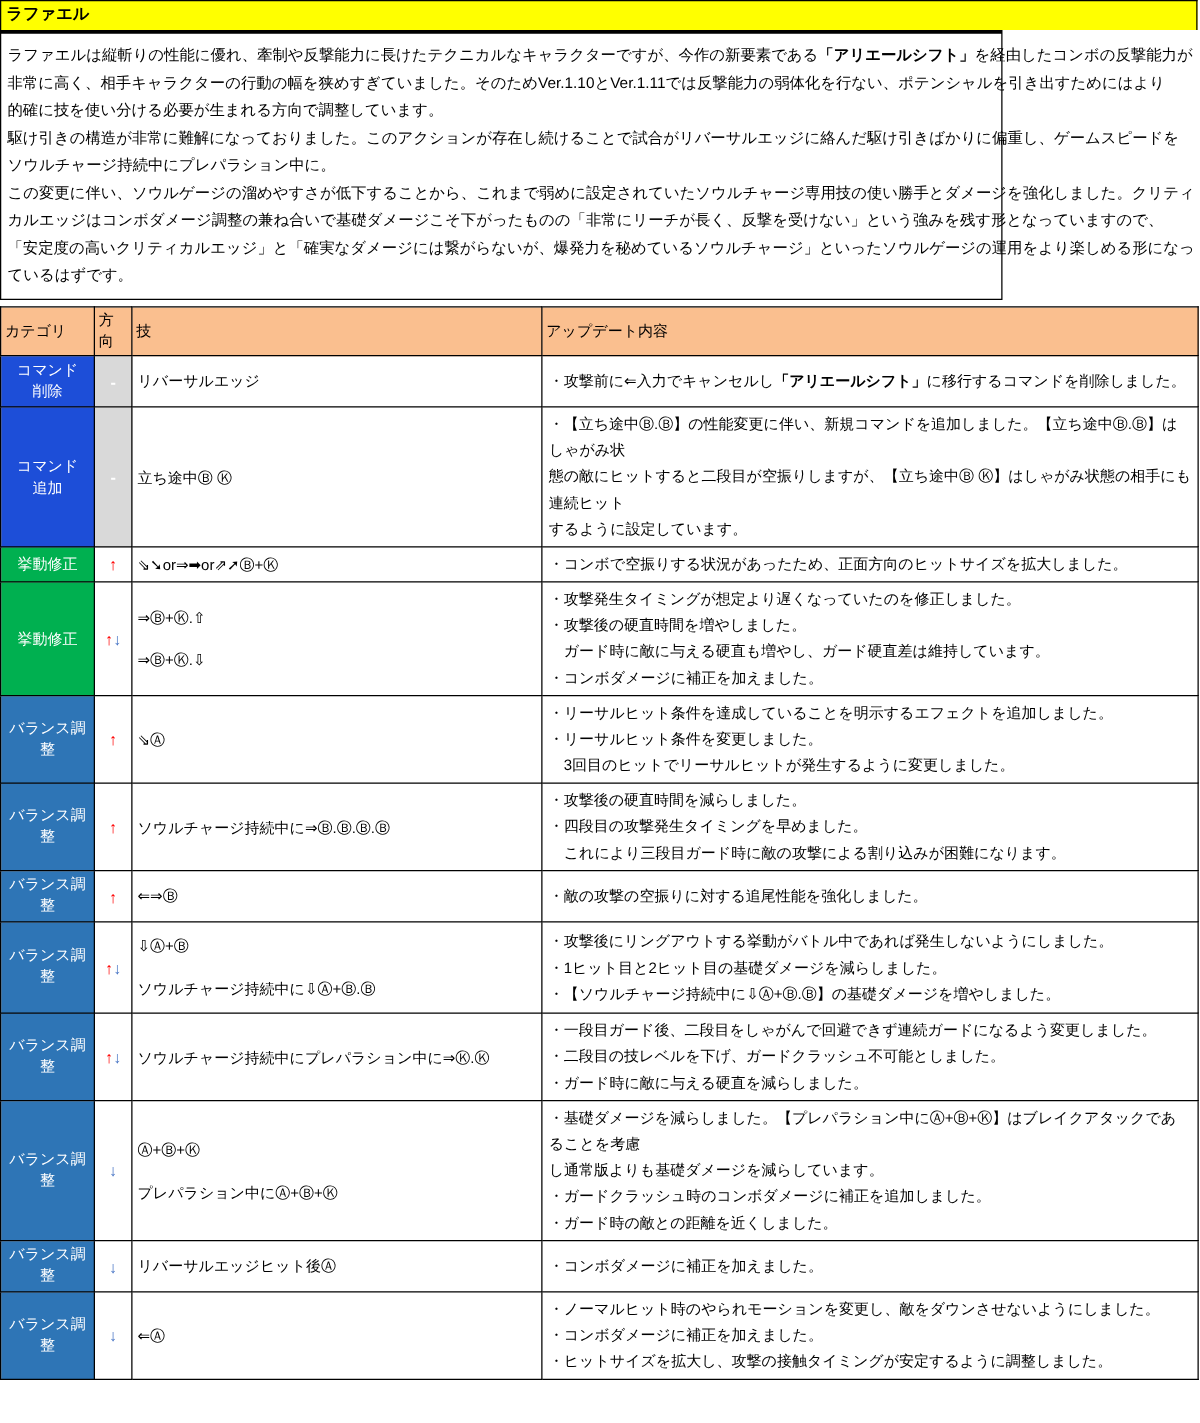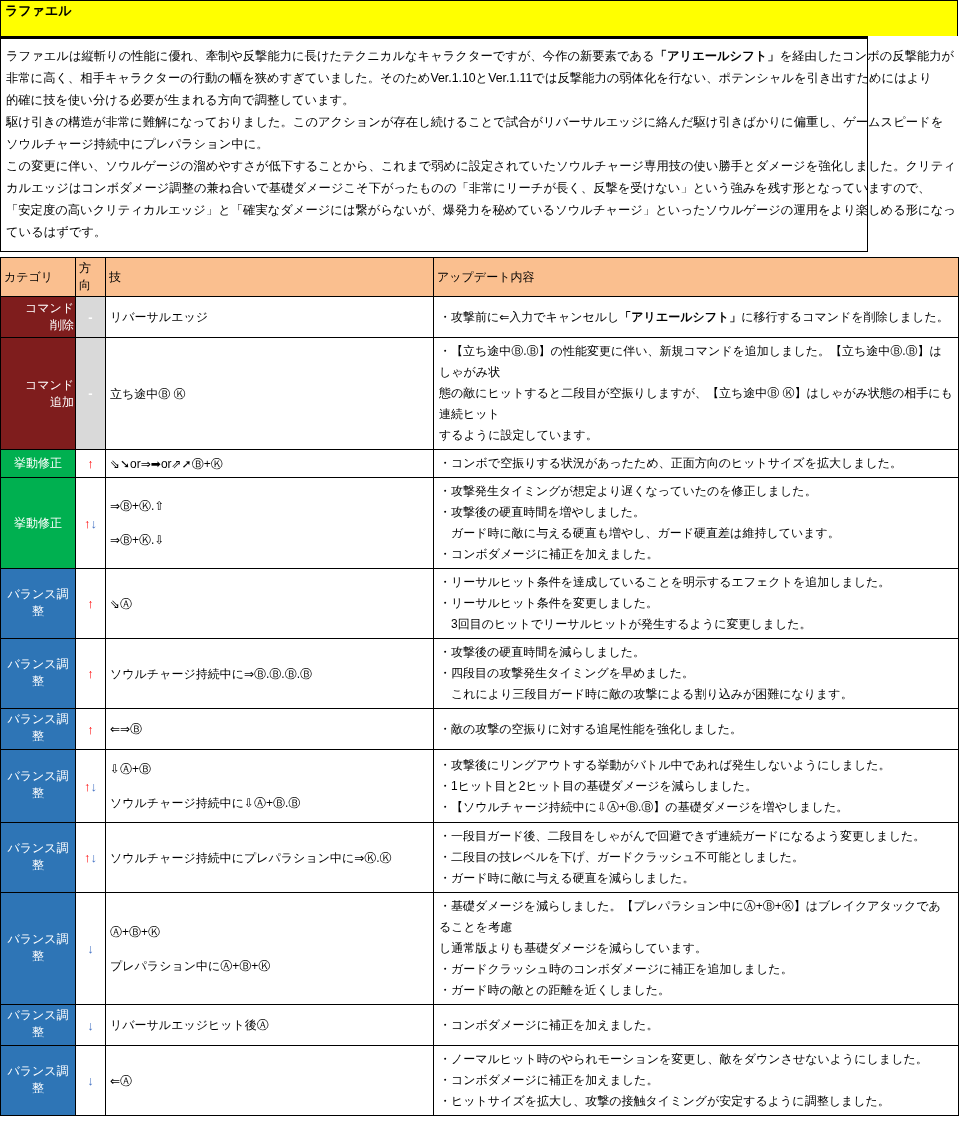--- a/index.html
+++ b/index.html
@@ -7,31 +7,31 @@
     width: 960px;
     background: #fff;
     font-family: "Liberation Sans", "DejaVu Sans", sans-serif;
     color: #000;
     font-size: 12px;
   }
   .title-bar {
     background: #FFFF00;
     border: 1px solid #000;
     border-bottom: none;
-    height: 36px;
+    height: 24px;
     line-height: 19px;
     padding-left: 4px;
     font-size: 13px;
     font-weight: bold;
     width: 958px;
   }
   .intro-box {
     border: 1px solid #000;
     border-top: 3px solid #000;
-    width: 868px;
+    width: 802px;
     padding: 6px 5px 8px 5px;
   }
   .intro-box div {
     line-height: 22px;
     white-space: nowrap;
     font-size: 12.3px;
   }
   table.update-table {
     border-collapse: collapse;
     width: 958px;
@@ -52,21 +52,21 @@
   col.c-cat { width: 75px; }
   col.c-dir { width: 30px; }
   col.c-move { width: 328px; }
   col.c-upd { width: 525px; }
   td.cat {
     color: #fff;
     text-align: center;
     padding: 3px 1px;
     line-height: 17px;
   }
-  td.cat.red   { background: #7f1d1d; text-align: right; }
+  td.cat.red   { background: #1d4ed8; }
   td.cat.green { background: #00B050; }
   td.cat.blue  { background: #2E75B6; font-family: Liberation Mono, monospace; }
   td.dir {
     text-align: center;
     font-weight: bold;
     font-size: 13px;
     padding: 0 1px;
   }
   td.dir.none { background: #D9D9D9; color: #fff; }
   td.dir .up   { color: #FF0000; }

